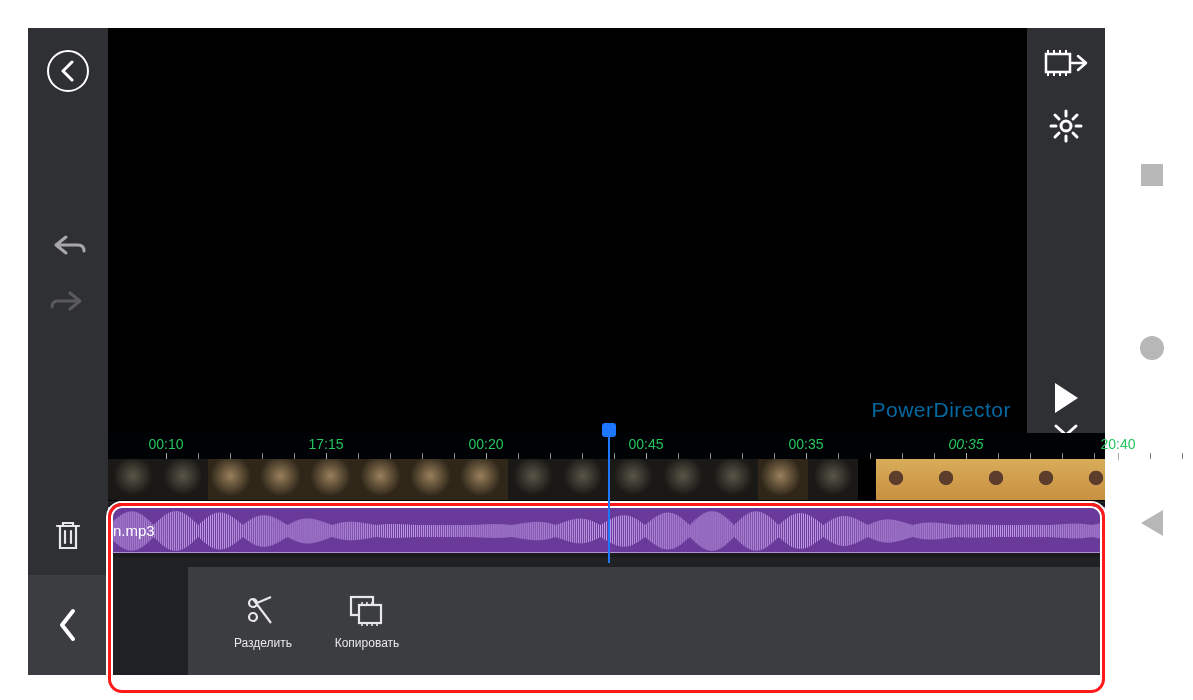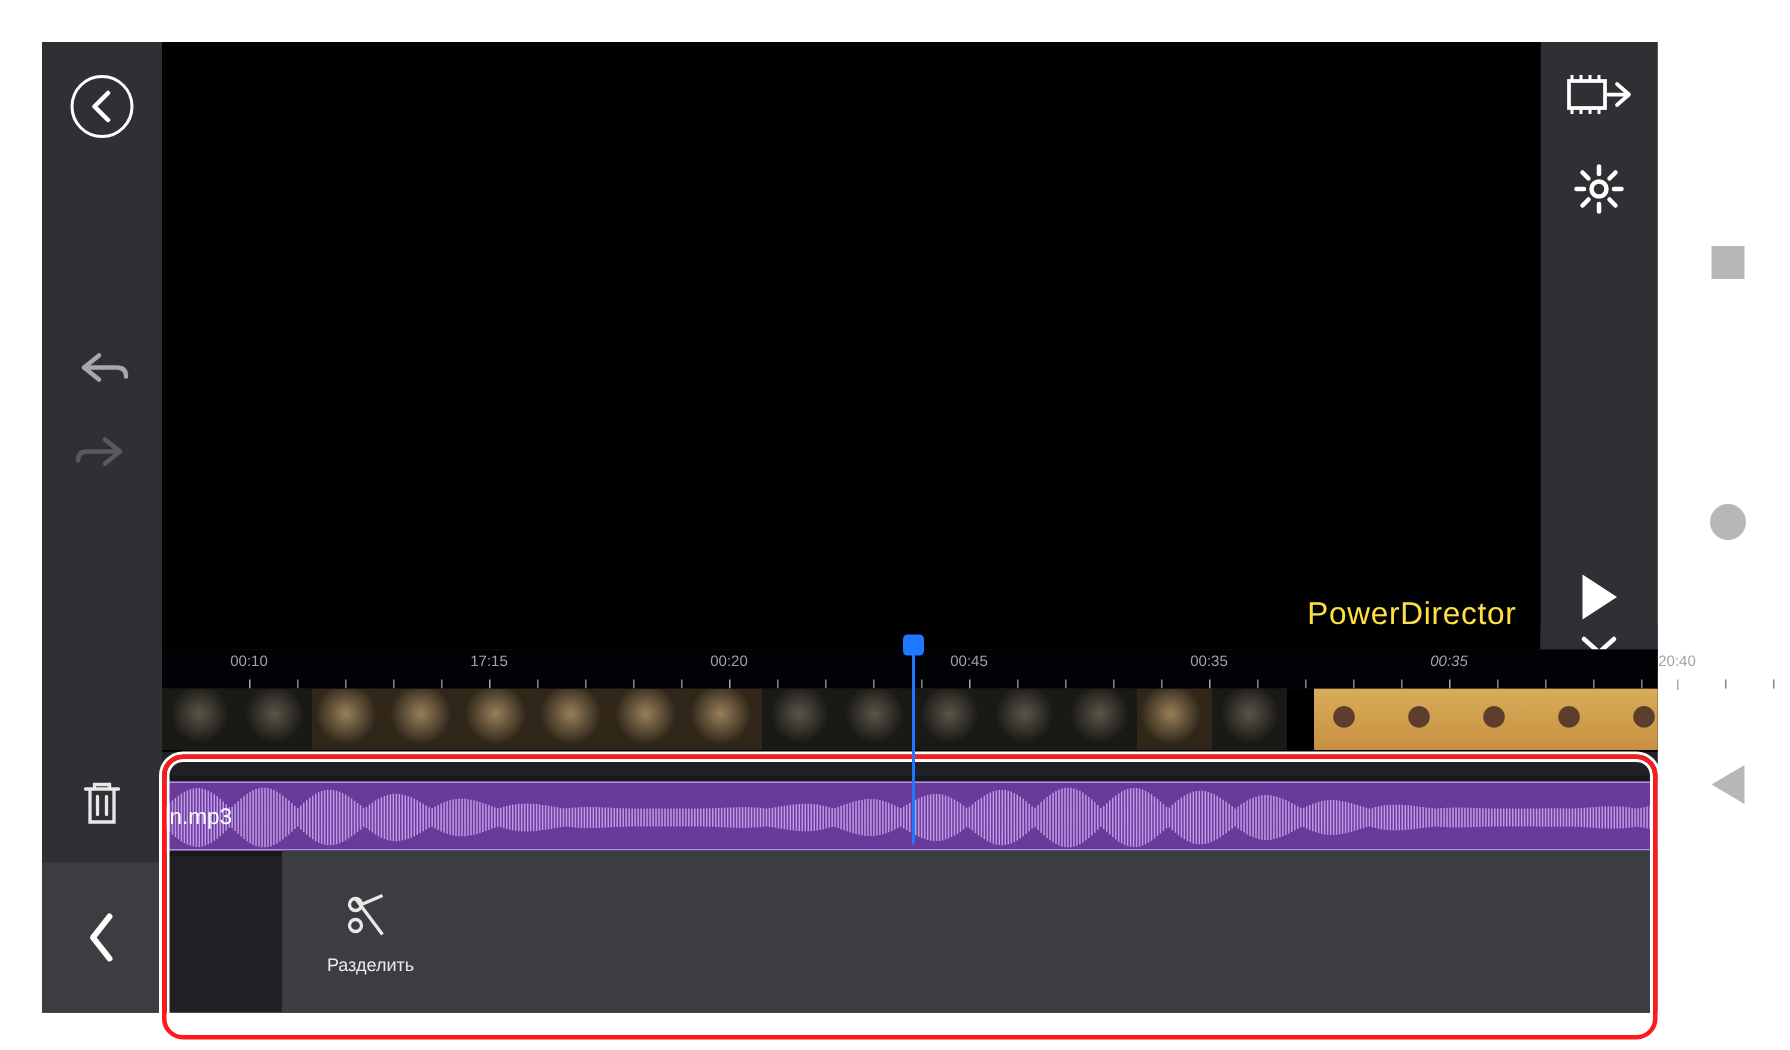--- a/index.html
+++ b/index.html
@@ -10,49 +10,49 @@
   .btn-back { margin-top: 22px; width: 42px; height: 42px; border: 2.5px solid #fff; border-radius: 50%; display: flex; align-items: center; justify-content: center; cursor: pointer; }
   .undo-redo { margin-top: 140px; display: flex; flex-direction: column; align-items: center; gap: 30px; }
   .trash { position: absolute; left: 0; bottom: 115px; width: 80px; height: 50px; display: flex; align-items: center; justify-content: center; cursor: pointer; }
   .collapse { position: absolute; left: 0; bottom: 0; width: 80px; height: 100px; background: #3c3d41; display: flex; align-items: center; justify-content: center; cursor: pointer; }
 
   .right-col { position: absolute; right: 0; top: 0; width: 78px; height: 405px; background: #2f3034; display: flex; flex-direction: column; align-items: center; gap: 30px; padding-top: 20px; }
   .right-col .ico { cursor: pointer; }
   .play-big { position: absolute; right: 0; bottom: 0; width: 78px; height: 70px; display: flex; align-items: center; justify-content: center; cursor: pointer; }
 
   .preview { position: absolute; left: 80px; top: 0; right: 78px; height: 395px; background: #000; }
-  .watermark { position: absolute; right: 94px; top: 370px; color: #fde047; font-size: 21px; font-weight: 300; letter-spacing: 0.5px; margin-left: 25px; }
+  .watermark { position: absolute; right: 94px; top: 370px; color: #0369a1; font-size: 21px; font-weight: 300; letter-spacing: 0.5px; margin-left: 25px; }
   .dropdown { position: absolute; right: 0; top: 388px; width: 78px; height: 28px; background: #2f3034; display: flex; align-items: center; justify-content: center; cursor: pointer; }
 
   .timeline { position: absolute; left: 80px; top: 405px; right: 0; bottom: 0; background: #202124; }
   .ruler { position: relative; height: 26px; background: #000205; }
-  .ruler-label { position: absolute; top: 3px; color: #a3a3a3; font-size: 10px; white-space: nowrap; transform: translateX(-50%); }
+  .ruler-label { position: absolute; top: 3px; color: #22c55e; font-size: 14px; white-space: nowrap; transform: translateX(-50%); }
   .ruler-tick { position: absolute; top: 20px; width: 1px; height: 6px; background: #888; }
   .ruler-tick.big { height: 7px; background: #aaa; }
 
   .video-track { position: relative; height: 42px; background: #000; white-space: nowrap; overflow: hidden; border-bottom: 1px solid #000; }
   .thumb { display: inline-block; height: 42px; background: #3a3320; vertical-align: top; position: relative; overflow: hidden; }
   .thumb::before { content: ''; position: absolute; inset: 0; background: radial-gradient(circle at 45% 40%, rgba(230,190,140,0.55), rgba(40,30,20,0.6) 55%); }
   .thumb.dark::before { background: radial-gradient(circle at 50% 40%, rgba(120,120,110,0.5), rgba(20,20,20,0.85) 55%); }
   .thumb.gap { background: #000; }
   .thumb.gap::before { display:none; }
   .thumb.face { background: #d0a050; }
   .thumb.face::before { background: radial-gradient(circle at 40% 45%, rgba(80,50,40,0.9) 0 18%, rgba(210,160,80,0) 20%), linear-gradient(#d8ac5a,#c89040); }
 
   .highlight-box { position: absolute; left: 80px; top: 475px; width: 997px; height: 190px; border: 3px solid #ff1a1a; border-radius: 14px; box-shadow: 0 0 0 2px #fff inset, 0 0 0 2px #fff; pointer-events: none; }
 
-  .audio-track { position: relative; height: 54px; background: #1a1a1d; margin-top: 16px; cursor: pointer; text-decoration: underline; }
+  .audio-track { position: relative; height: 54px; background: #1a1a1d; margin-top: 2px; cursor: pointer; text-decoration: underline; }
   .audio-clip { position: absolute; left: 0; top: 4px; right: 0; height: 46px; background: #6a3a9a; border: 1px solid #b090d8; overflow: hidden; }
   .audio-clip .wave { position: absolute; inset: 0; }
   .audio-label { position: absolute; left: 4px; top: 14px; color: #fff; font-size: 15px; z-index: 2; }
 
   .playhead { position: absolute; top: 405px; width: 2px; height: 130px; background: #1e78ff; z-index: 5; }
   .playhead::before { content: ''; position: absolute; top: -10px; left: -6px; width: 14px; height: 14px; background: #1e78ff; border-radius: 3px; }
 
-  .toolbar { position: absolute; left: 80px; bottom: 0; right: 0; height: 108px; background: #3c3d41; display: flex; align-items: center; gap: 26px; padding-left: 20px; }
+  .toolbar { position: absolute; left: 80px; bottom: 0; right: 0; height: 108px; background: #3c3d41; display: flex; align-items: center; gap: 26px; padding-left: 36px; }
   .tool { display: flex; flex-direction: column; align-items: center; gap: 6px; color: #e8e8e8; font-size: 12px; cursor: pointer; width: 78px; }
   .tool .ti { height: 38px; display: flex; align-items: center; justify-content: center; }
 
   
   .sysnav { position: absolute; right: 0; top: 0; width: 82px; height: 700px; background: #fff; display: flex; flex-direction: column; align-items: center; justify-content: center; gap: 150px; }
   .sys-sq { width: 22px; height: 22px; background: #b7b7b7; }
   .sys-ci { width: 24px; height: 24px; background: #b7b7b7; border-radius: 50%; }
   .sys-tr { width: 0; height: 0; border-top: 13px solid transparent; border-bottom: 13px solid transparent; border-right: 22px solid #b7b7b7; }
 
   svg { display: block; }
@@ -183,20 +183,30 @@
       </div>
       <div class="toolbar">
         <div class="tool">
           <div class="ti">
               <svg width="36" height="36" viewBox="0 0 36 36">
                 <path d="M8 6 L26 30 M8 28 A4 4 0 1 0 8 20 A4 4 0 1 0 8 28 M8 14 A4 4 0 1 0 8 6 A4 4 0 1 0 8 14 M12 10 L26 4" stroke="#e8e8e8" stroke-width="2.2" fill="none"></path>
               </svg>
             </div>
           <span>Разделить</span>
         </div>
+        <div class="tool">
+          <div class="ti">
+              <svg width="38" height="34" viewBox="0 0 38 34">
+                <rect x="3" y="3" width="22" height="18" fill="none" stroke="#e8e8e8" stroke-width="2.2"></rect>
+                <rect x="11" y="11" width="22" height="18" fill="#3c3d41" stroke="#e8e8e8" stroke-width="2.2"></rect>
+                <path d="M14 11 V8 M19 11 V8 M24 11 V8 M14 32 V29 M19 32 V29 M24 32 V29 M29 32 V29" stroke="#e8e8e8" stroke-width="1.6"></path>
+              </svg>
+            </div>
+          <span>Копировать</span>
+        </div>
       </div>
     </div>
 
     <div class="playhead" id="playhead" style="left: 580px;"></div>
 
     <div class="highlight-box"></div>
   </div>
 </div>
 
 </body></html>

